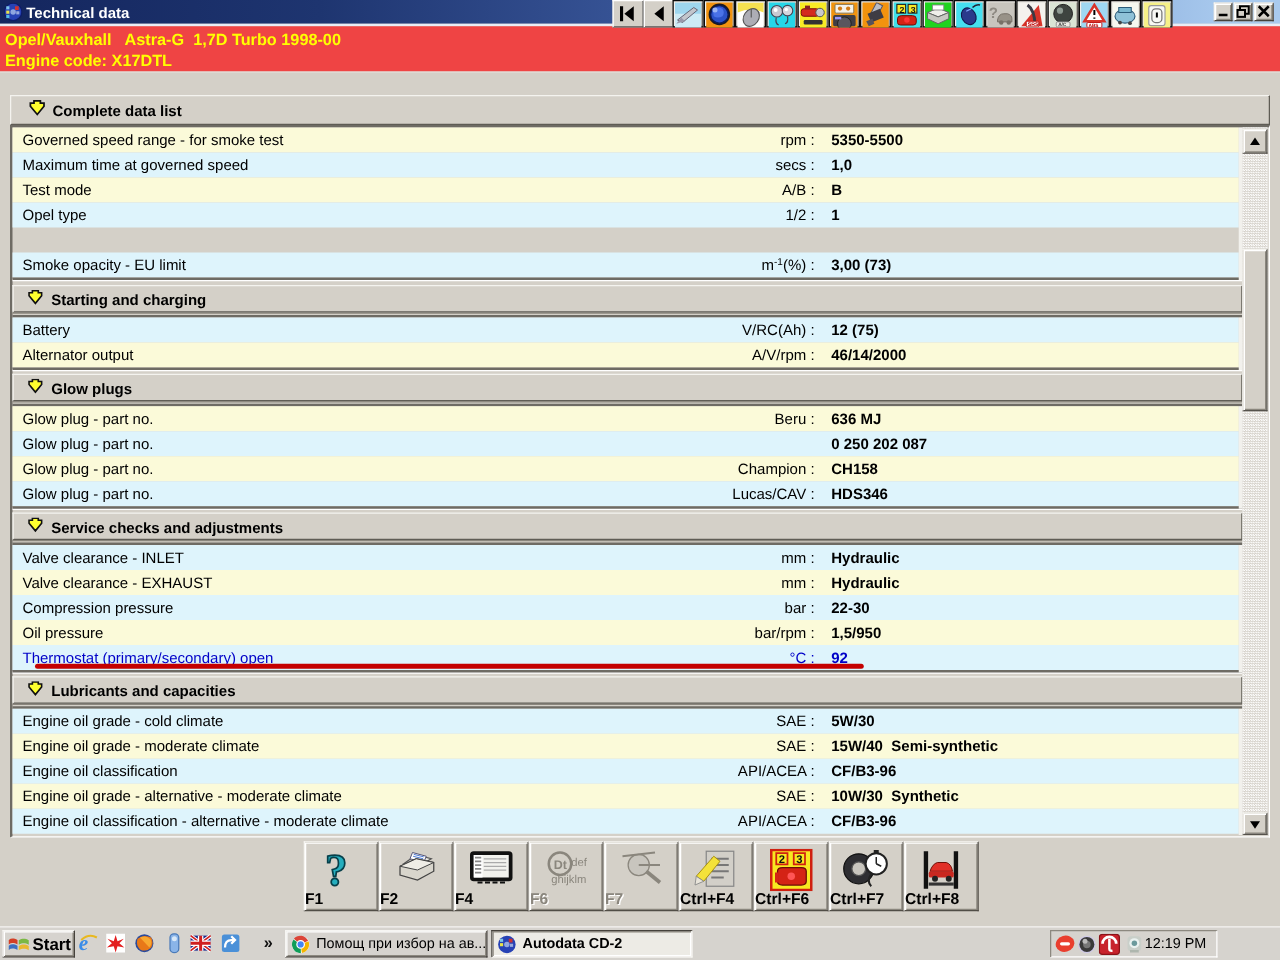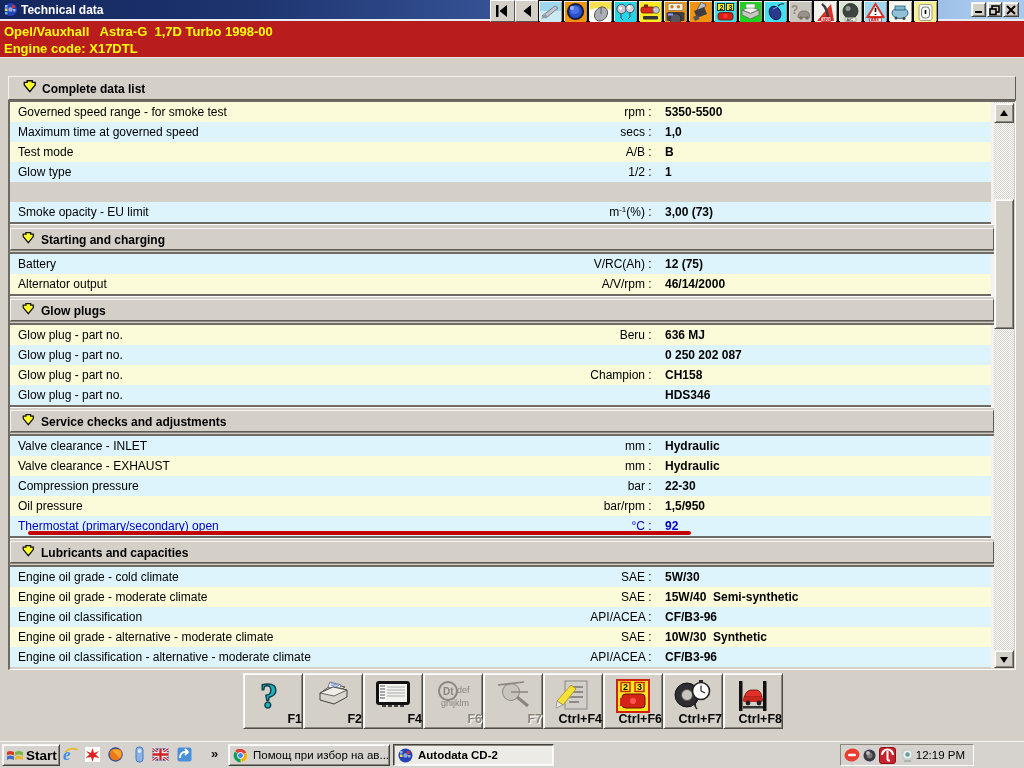--- a/index.html
+++ b/index.html
@@ -2,21 +2,21 @@
 <html><head><meta charset="utf-8"><style>
 *{margin:0;padding:0;box-sizing:border-box}
 body{width:1024px;height:768px;overflow:hidden}
 #s{position:relative;width:1024px;height:768px;background:#D4D0C8;font-family:"Liberation Sans",sans-serif;overflow:hidden}
 .abs{position:absolute}
 
 #tbar{left:0;top:0;width:1024px;height:19px;background:linear-gradient(90deg,#14265E 0%,#1E3570 25%,#3D5B9F 55%,#7FA3D6 80%,#A9CAEE 96%)}
 #ttl{left:21px;top:3px;color:#fff;font-size:12px;font-weight:bold}
 #wline{left:0;top:19px;width:1024px;height:2px;background:#E9EDF5}
 
-#navy{left:0;top:21px;width:1024px;height:36px;background:#b91c1c}
+#navy{left:0;top:21px;width:1024px;height:36px;background:#ef4444}
 #navy div{position:absolute;left:4px;color:#FFFF00;font-weight:bold;font-size:13px;white-space:pre}
 
 .tb{position:absolute;top:0;height:22px;background:#D4D0C8;border:1px solid #0a0a0a;box-shadow:inset 1px 1px 0 #f2f1ee,inset -1px -1px 0 #9a968e}
 .nav{width:25px;border:1px solid #888;border-color:#fff #555 #555 #fff;box-shadow:none;background:#D4D0C8}
 .tbi{width:25px}
 .tbi svg{position:absolute;left:1px;top:1px}
 
 .wb{position:absolute;top:2px;height:15px;background:#D4D0C8;border:1px solid;border-color:#f6f5f2 #45413b #45413b #f6f5f2;box-shadow:inset 1px 1px 0 #fff,inset -1px -1px 0 #8c887f}
 
 .sech{position:absolute;left:10px;width:984px;height:22px;background:#D4D0C8;border:1px solid;border-color:#f4f3ef #5f5c55 #5f5c55 #f4f3ef;box-shadow:0 1px 0 #8a867d}
@@ -40,21 +40,21 @@
 
 #sb{left:994px;top:102px;width:20px;height:566px;background:#fff}
 #sb .trk{position:absolute;left:0;top:0;width:20px;height:566px;background:conic-gradient(#fff 25%,#D4D0C8 0 50%,#fff 0 75%,#D4D0C8 0);background-size:2px 2px}
 .sbtn{position:absolute;left:0;width:20px;height:18px;background:#D4D0C8;border:1px solid;border-color:#f4f3ef #55524c #55524c #f4f3ef;box-shadow:inset 1px 1px 0 #fff,inset -1px -1px 0 #8a867d}
 #sthumb{position:absolute;left:0;top:97px;width:20px;height:130px;background:#D4D0C8;border:1px solid;border-color:#f4f3ef #55524c #55524c #f4f3ef;box-shadow:inset 1px 1px 0 #fff,inset -1px -1px 0 #8a867d}
 .arr{position:absolute;left:5px;width:0;height:0}
 
 #redln{left:28px;top:531px;width:663px;height:4px;background:#C40000;border-radius:2px}
 
 .fk{position:absolute;top:673px;width:60px;height:56px;background:#D4D0C8;border:1px solid;border-color:#f6f5f1 #504d46 #504d46 #f6f5f1;box-shadow:inset 1px 1px 0 #fff,inset -1px -1px 0 #8a867d}
-.fk .lab{position:absolute;left:0;bottom:2px;width:100%;text-align:right;font-size:12.5px;font-weight:bold;color:#000}
+.fk .lab{position:absolute;left:0;bottom:2px;width:100%;text-align:left;font-size:12.5px;font-weight:bold;color:#000}
 .fk .lab.dis{color:#8a867d;text-shadow:1px 1px 0 #fff}
 .fk svg{position:absolute;left:50%;transform:translateX(-50%);top:5px}
 
 #task{left:0;top:741px;width:1024px;height:27px;background:#D6D3CE;border-top:1px solid #f5f4f1}
 .tkb{position:absolute;top:3px;height:22px;background:#D6D3CE;border:1px solid;border-color:#f6f5f2 #45413b #45413b #f6f5f2;box-shadow:inset 1px 1px 0 #fff,inset -1px -1px 0 #8c887f;font-size:12px}
 #start{left:2px;width:58px}
 #start b{position:absolute;left:23px;top:3px;font-size:13.5px}
 #t1{left:228px;width:162px}
 #t2{left:393px;width:161px;background:#EDEBE5;border-color:#45413b #f6f5f2 #f6f5f2 #45413b;box-shadow:inset 1px 1px 0 #8c887f,inset -1px -1px 0 #fff}
 .tkb .tx{position:absolute;left:24px;top:4px;white-space:nowrap;overflow:hidden;font-size:11.5px}
@@ -252,21 +252,21 @@
       <span class="l">Maximum time at governed speed</span>
       <span class="u">secs : </span>
       <span class="v">1,0</span>
     </div>
 <div class="row y" style="top:142px">
       <span class="l">Test mode</span>
       <span class="u">A/B : </span>
       <span class="v">B</span>
     </div>
 <div class="row c" style="top:162px">
-      <span class="l">Glow type</span>
+      <span class="l">Opel type</span>
       <span class="u">1/2 : </span>
       <span class="v">1</span>
     </div>
 <div class="row c" style="top:202px">
       <span class="l">Smoke opacity - EU limit</span>
       <span class="u">m<sup>-1</sup>(%) : </span>
       <span class="v">3,00 (73)</span>
     </div>
 <div class="tbd b" style="top:222px"></div>
 
@@ -305,20 +305,21 @@
       <span class="l">Glow plug - part no.</span>
       <span class="v">0 250 202 087</span>
     </div>
 <div class="row y" style="top:365px">
       <span class="l">Glow plug - part no.</span>
       <span class="u">Champion : </span>
       <span class="v">CH158</span>
     </div>
 <div class="row c" style="top:385px">
       <span class="l">Glow plug - part no.</span>
+      <span class="u">Lucas/CAV : </span>
       <span class="v">HDS346</span>
     </div>
 <div class="tbd b" style="top:405px"></div>
 
 <div class="sech" style="top:410px">
       <svg width="13" height="12" viewBox="0 0 14 13">
         <path d="M4.2 0.7 H9.3 V2.4 H12.2 V5 L6.8 11.6 L1.3 5 V2.4 H4.2 Z" fill="#FFFF2e" stroke="#111" stroke-width="1.4"></path>
       </svg>
       <div class="t">Service checks and adjustments</div>
     </div>

